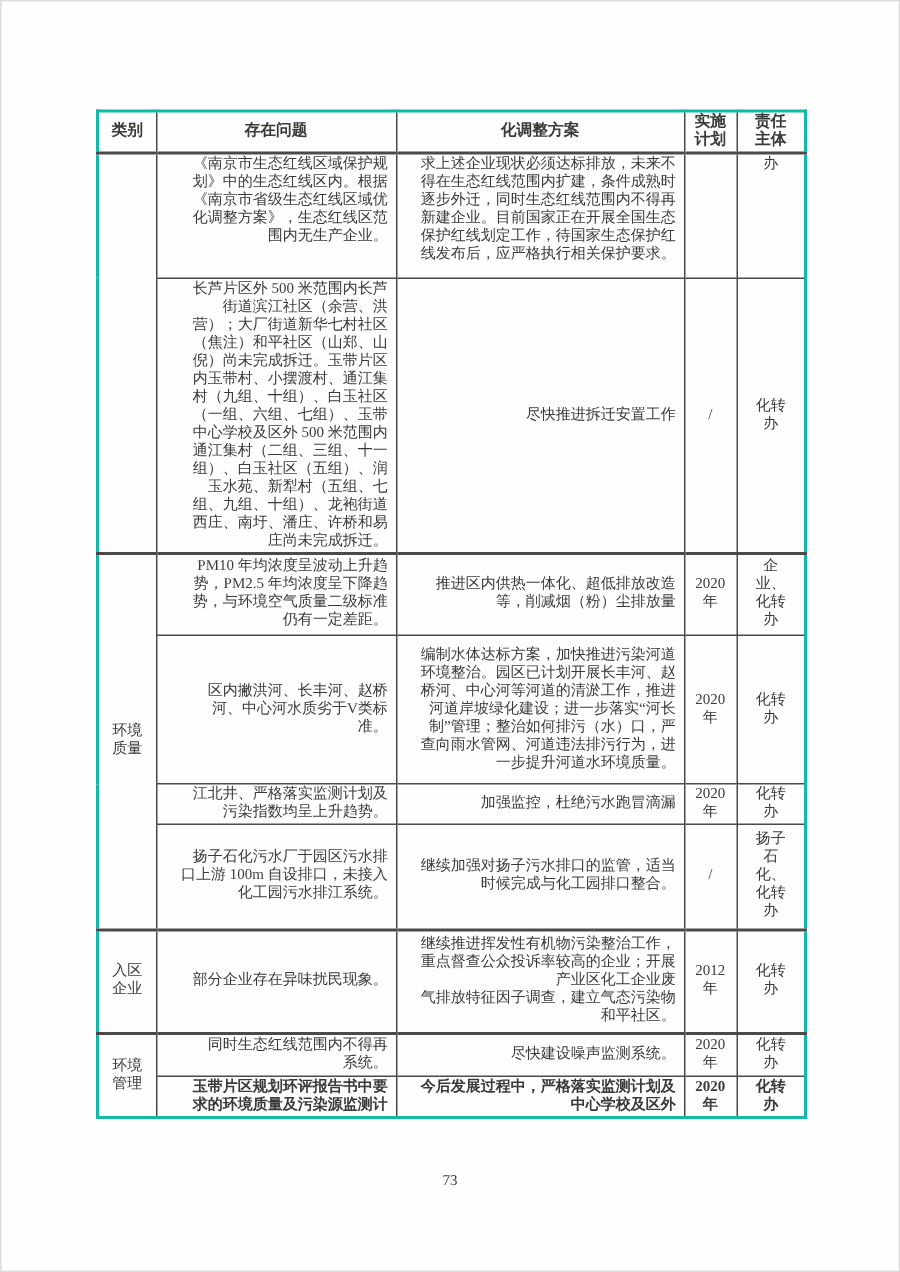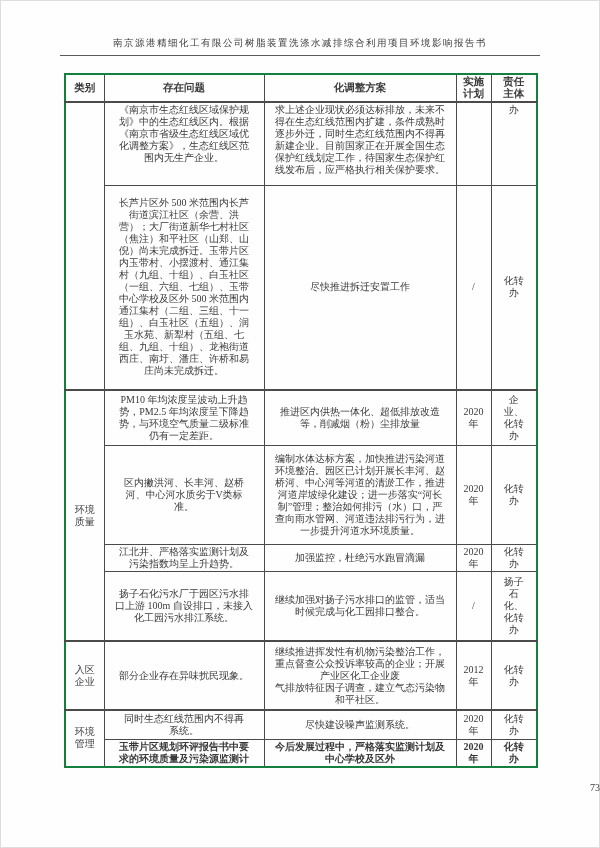--- a/index.html
+++ b/index.html
@@ -17,63 +17,60 @@
     text-align:center;
     border-bottom:1px solid #5a5a5a;
     padding-bottom:5px;
   }
   .doc-title {
     font-size:9.5px; letter-spacing:1.5px; white-space:nowrap; color:#3a3a3a;
   }
   table.tbl {
     position:absolute; top:73px; left:64px; width:472px;
     border-collapse:collapse; table-layout:fixed;
-    border:2px solid #15803d;
+    border:2px solid #14b8a6;
   }
   .tbl th, .tbl td {
     border:1px solid #4a4a4a;
     text-align:center;
     vertical-align:middle;
     white-space:pre-line;
     font-size:10px; line-height:12px;
     padding:1px 3px;
     overflow:hidden;
     word-break:normal;
   }
   .tbl th {
     font-weight:bold; font-size:10.5px; line-height:12px;
     border-bottom-width:2px;
   }
-  .tbl td.prob, .tbl td.sugg { padding:1px 5px; }
+  .tbl td.prob, .tbl td.sugg { padding:1px 5px;text-align:right; }
   .tbl td.plan, .tbl td.resp { padding:1px 2px; }
   tr.sec > td { border-top-width:2px; }
   tr.top > td { vertical-align:top; }
   tr.hh  { height:27px; }
   tr.r0  { height:83px; }
-  tr.r1  { height:205px; }
+  tr.r1  { height:183px; }
   tr.r2  { height:55px; }
   tr.r3  { height:99px; }
   tr.r4  { height:27px; }
   tr.r5  { height:70px; }
   tr.r6  { height:69px; }
   tr.r7  { height:29px; }
   tr.r8  { height:27px;font-weight:bold; }
   .page-num {
     position:absolute; top:782px; left:0; width:100%;
-    text-align:right; font-size:10px; color:#3a3a3a;
+    text-align:center; font-size:10px; color:#3a3a3a;
   }
 </style>
 </head>
 <body>
 
 <div class="page">
 
-  <div class="doc-header">
-    <div class="doc-title">南京源港精细化工有限公司树脂装置洗涤水减排综合利用项目环境影响报告书</div>
-  </div>
 
   <table class="tbl">
     <colgroup>
       <col style="width:39px">
         <col style="width:160px">
         <col style="width:192px">
         <col style="width:35px">
         <col style="width:46px">
     </colgroup>
     <tbody>

